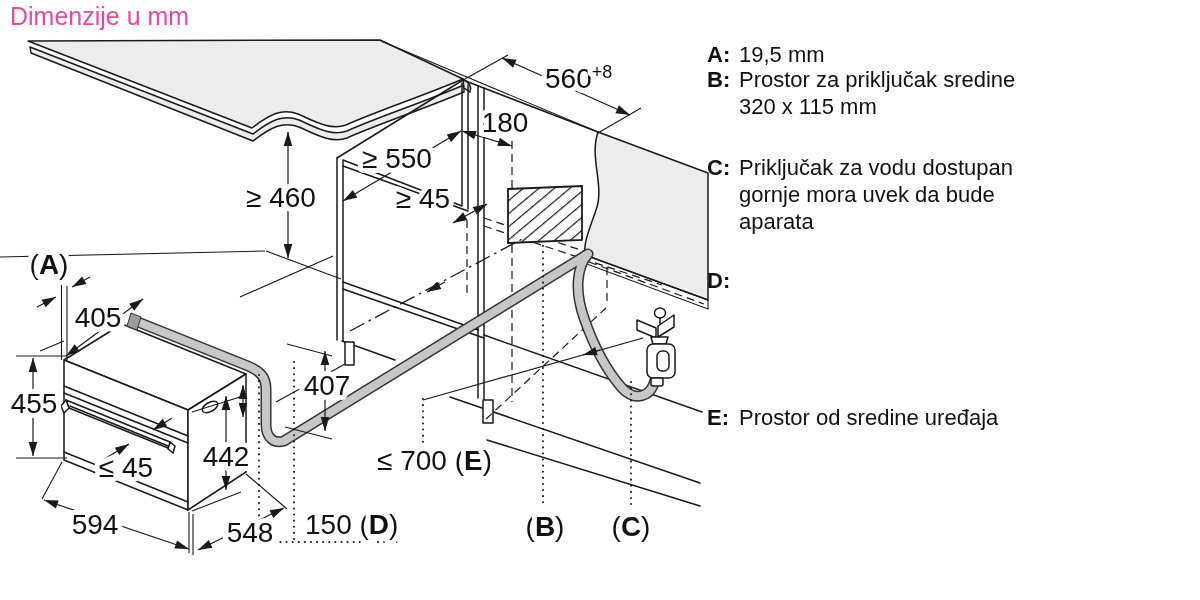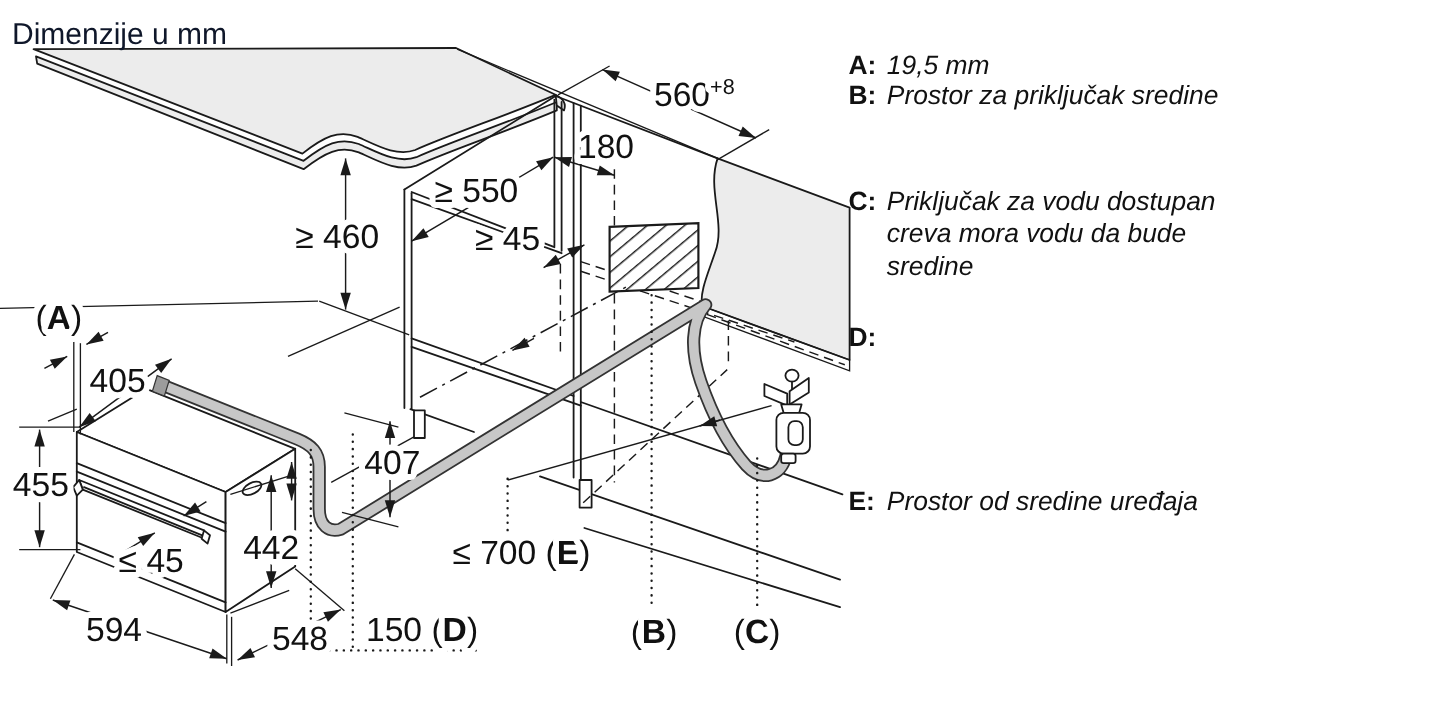--- a/index.html
+++ b/index.html
@@ -1,22 +1,22 @@
 <!DOCTYPE html>
 <html><head>
 <meta charset="utf-8">
 <style>
   html,body{margin:0;padding:0;background:#fff;}
   body{width:1200px;height:600px;position:relative;overflow:hidden;
        font-family:"Liberation Sans",sans-serif;color:#111;}
   #stage{position:absolute;inset:0;}
-  .title{position:absolute;left:10px;top:15px;font-size:25px;color:#0f172a;}
+  .title{position:absolute;left:10px;top:2px;font-size:25px;color:#ec4899;}
   .legend-item{position:absolute;left:707px;display:flex;font-size:22px;line-height:27px;width:420px;}
   .lk{font-weight:bold;width:32px;flex:none;}
-  .lt div{white-space:nowrap;font-style:italic;}
+  .lt div{white-space:nowrap;}
   svg text{font-family:"Liberation Sans",sans-serif;fill:#111;}
   .dim{font-size:28px;paint-order:stroke;stroke:#fff;stroke-width:10px;stroke-linejoin:round;}
   .sup{font-size:18px;}
   .b{font-weight:bold;}
   .k{stroke:#1a1a1a;stroke-width:1.5;fill:none;stroke-linejoin:round;stroke-linecap:round;}
   .t{stroke:#1a1a1a;stroke-width:1.1;fill:none;}
   .ar{stroke:#1a1a1a;stroke-width:1.2;fill:none;}
   .dsh{stroke:#1a1a1a;stroke-width:1.2;fill:none;stroke-dasharray:8 5;}
   .dd {stroke:#1a1a1a;stroke-width:1.3;fill:none;stroke-dasharray:16 5 2.5 5;}
   .dt {stroke:#1a1a1a;stroke-width:2;fill:none;stroke-dasharray:0.1 6;stroke-linecap:round;}
@@ -246,28 +246,29 @@
   <div class="legend-item" style="top:41px">
     <span class="lk">A:</span>
     <div class="lt">
           <div>19,5 mm</div>
         </div>
   </div>
   <div class="legend-item" style="top:66px">
     <span class="lk">B:</span>
     <div class="lt">
       <div>Prostor za priključak sredine</div>
+      <div>320 x 115 mm</div>
     </div>
   </div>
   <div class="legend-item" style="top:154px">
     <span class="lk">C:</span>
     <div class="lt">
       <div>Priključak za vodu dostupan</div>
-      <div>creva mora vodu da bude</div>
-      <div>sredine</div>
+      <div>gornje mora uvek da bude</div>
+      <div>aparata</div>
     </div>
   </div>
   <div class="legend-item" style="top:267px">
     <span class="lk">D:</span>
   </div>
   <div class="legend-item" style="top:404px">
     <span class="lk">E:</span>
     <div class="lt">
           <div>Prostor od sredine uređaja</div>
         </div>

